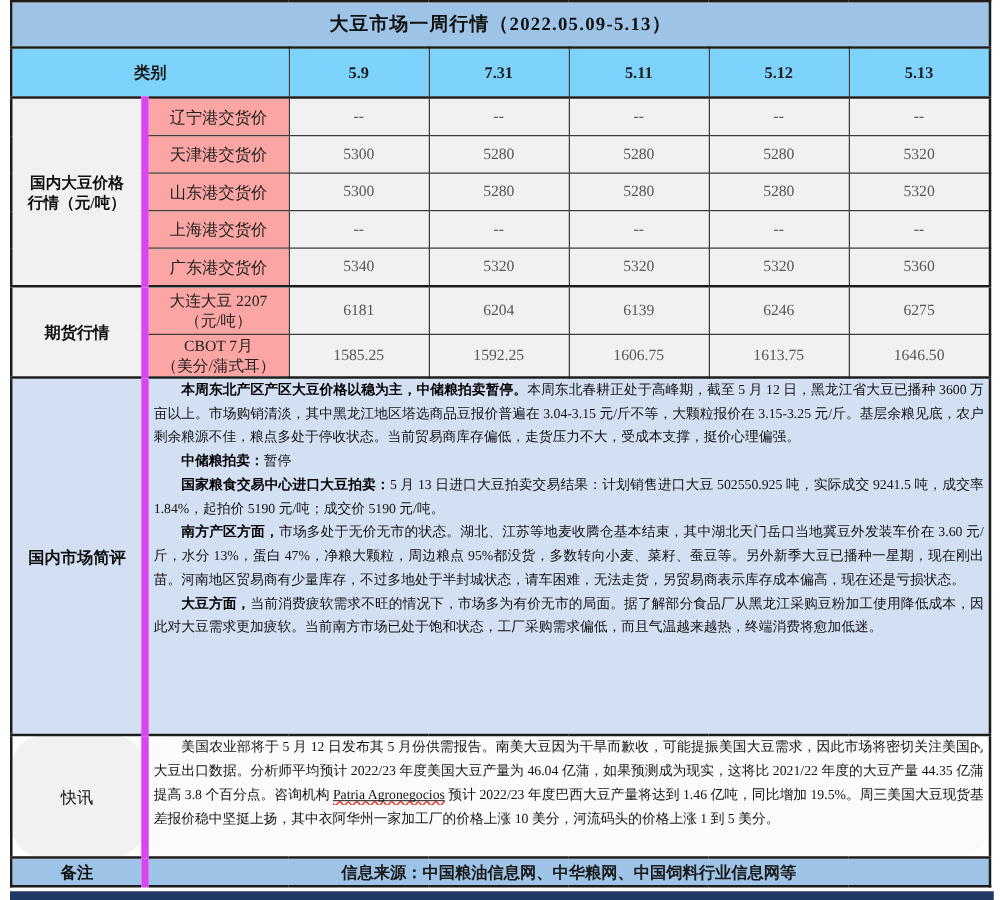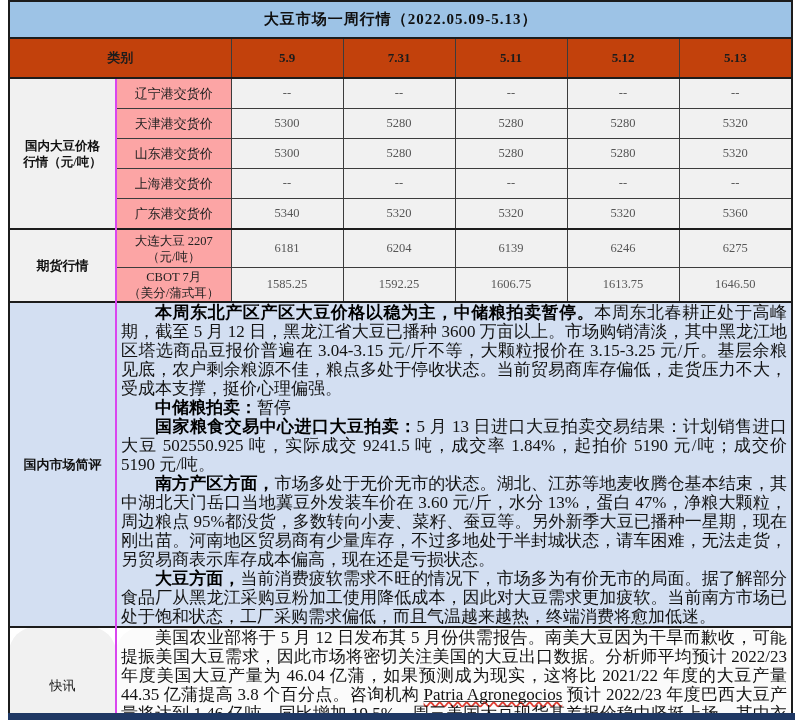--- a/index.html
+++ b/index.html
@@ -19,27 +19,27 @@
     text-align:center;vertical-align:middle;
     font-size:13px;color:#1a1a1a;
     overflow:hidden;
   }
   tr.title-row td{
     height:35px;background:#9DC3E6;
     font-size:15px;font-weight:bold;color:#101010;letter-spacing:1px;
     border-bottom:2px solid #1c1c1c;
   }
   tr.header-row td{
-    height:38px;background:#c2410c;
+    height:38px;background:#7dd3fc;
     font-weight:bold;font-size:13px;color:#1c1c1c;
     border-bottom:2px solid #1c1c1c;
   }
   td.group-cell{
     background:#F1F1F1;font-weight:bold;color:#111;
-    border-right:2px solid #d946ef;line-height:17px;
+    border-right:6px solid #d946ef;line-height:17px;
   }
   td.sub-label{background:#fca5a5;color:#222;font-size:13px;}
   td.val{background:#F1F1F1;color:#565656;font-size:12.5px;}
   tr.price-row td{height:29px;}
   tr.fut-row-1 td{height:37px;border-top:2px solid #1c1c1c;}
   tr.fut-row-2 td{height:33px;}
   .two-line span{display:block;line-height:16px;font-size:12.5px;}
   tr.review-row td{
     height:284px;background:#D3DFF2;vertical-align:top;
     border-top:2px solid #1c1c1c;
@@ -52,21 +52,21 @@
   }
   tr.news-row td.group-cell{vertical-align:middle;background:#F1F1F1;font-weight:normal;}
   tr.notes-row td{
     height:21px;background:#9DC3E6;border-top:2px solid #1c1c1c;
   }
   tr.notes-row td.group-cell{background:#9DC3E6;}
   .long-text{
     text-align:left;padding:3px 9px 2px 9px;
   }
   .long-text p{
-    margin:0;text-indent:2em;font-size:17px;line-height:19px;color:#131313;
+    margin:0;text-indent:2em;font-size:11px;line-height:19px;color:#131313;
     text-align:justify;
     font-family:Liberation Serif, serif;
   }
   .long-text p b{font-weight:bold;color:#000;}
   .notes-text{
     text-align:left;padding-left:52px;font-size:13px;
     color:#1F3864;font-weight:600;
   }
   .spell{text-decoration:underline;text-decoration-color:#444;}
   .spell .wavy{

